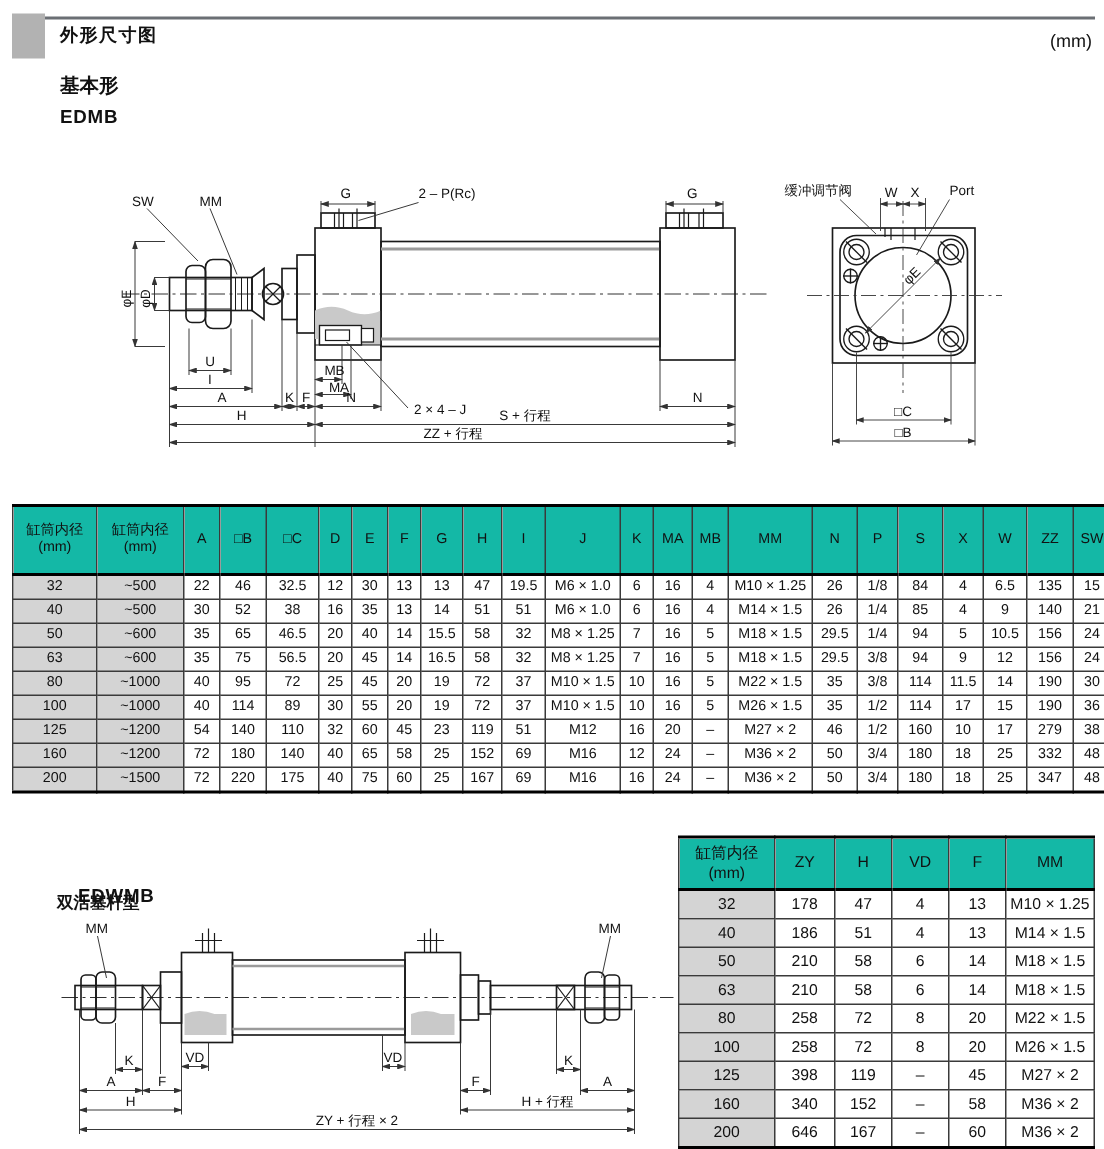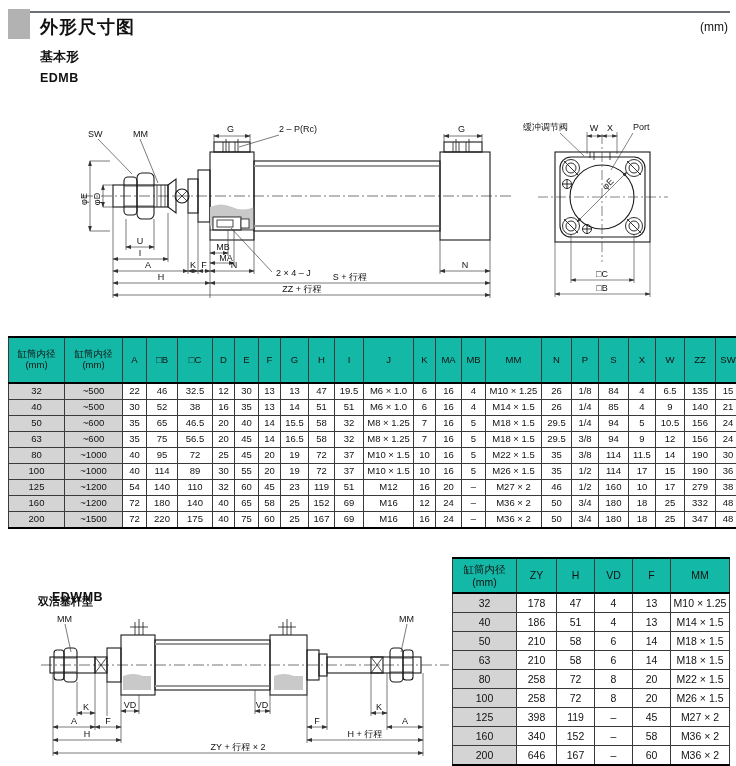--- a/index.html
+++ b/index.html
@@ -5,21 +5,21 @@
   html,body{margin:0;padding:0;}
   body{
     width:736px;height:766px;position:relative;overflow:hidden;
     background:#ffffff;color:#111;
     font-family:"Liberation Sans","DejaVu Sans",sans-serif;
   }
   .abs{position:absolute;}
   
   .title-square{left:8px;top:9px;width:22px;height:30px;background:#b2b2b2;}
   .top-rule{left:30px;top:11px;width:700px;height:2px;background:#6b6f74;}
-  .page-title{left:40px;top:15px;font-size:18px;font-weight:bold;letter-spacing:1px;}
+  .page-title{left:40px;top:15px;font-size:12px;font-weight:bold;letter-spacing:1px;}
   .unit{right:8px;top:20px;font-size:12px;}
   .subtitle{left:40px;top:48px;font-size:13px;font-weight:600;}
   .model{left:40px;top:71px;font-size:12.5px;font-weight:700;letter-spacing:.5px;}
   .s2-title{left:38px;top:566px;font-size:11px;font-weight:600;margin-top:28px;}
   .s2-model{left:52px;top:590px;font-size:12.5px;font-weight:600;letter-spacing:.5px;}
   
   svg text{font-family:"Liberation Sans","DejaVu Sans",sans-serif;font-size:9px;fill:#111;}
   svg .cjk{font-size:9px;}
   
   .dim-table{border-collapse:collapse;table-layout:fixed;background:#fff;

